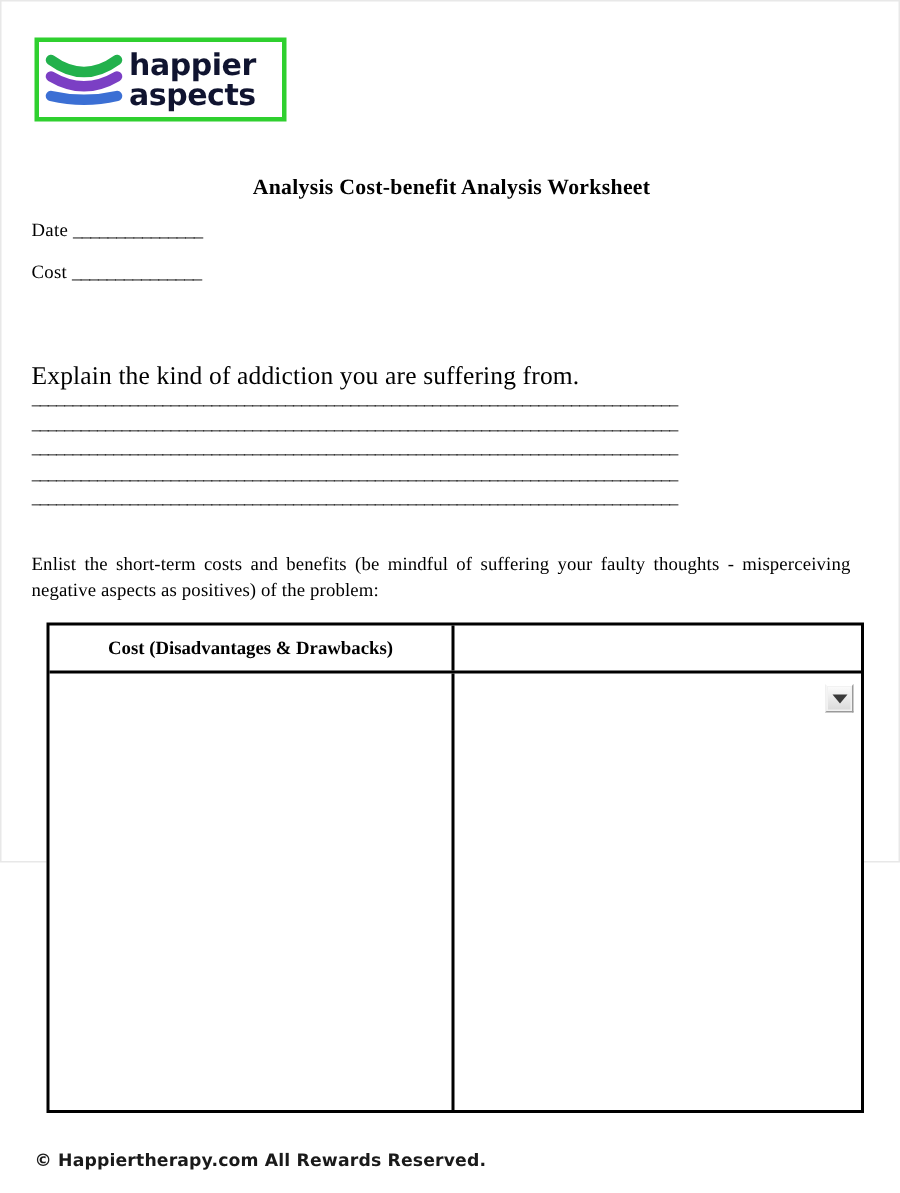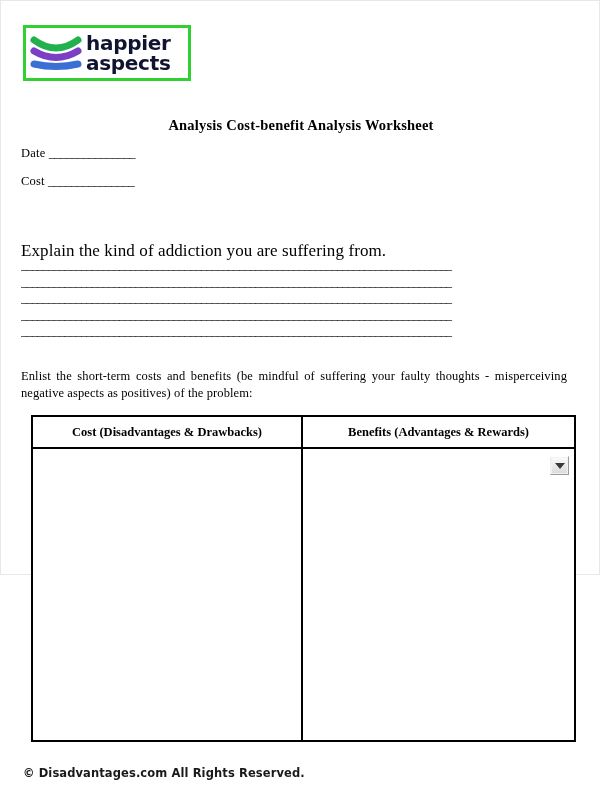--- a/index.html
+++ b/index.html
@@ -231,28 +231,25 @@
     <span class="ln">_______________________________________________________________________________</span>
   </div>
 
   <div class="prompt2">Enlist the short-term costs and benefits (be mindful of suffering your faulty thoughts - misperceiving negative aspects as positives) of the problem:</div>
 
   <div class="tbl">
     <div class="tbl-head">
       <div class="col-left">
         <div class="th">Cost (Disadvantages &amp; Drawbacks)</div>
       </div>
-      <div class="col-right">
-        <div class="th">Benefits (Advantages &amp; Rewards)</div>
-      </div>
     </div>
     <div class="tbl-body">
       <div class="col-left"></div>
       <div class="col-right"></div>
       <div class="scroll-btn">
         <span class="tri"></span>
       </div>
     </div>
   </div>
 
-  <div class="footer">© Disadvantages.com All Rights Reserved.</div>
+  <div class="footer">© Happiertherapy.com All Rewards Reserved.</div>
 
 </div>
 
 </body></html>

